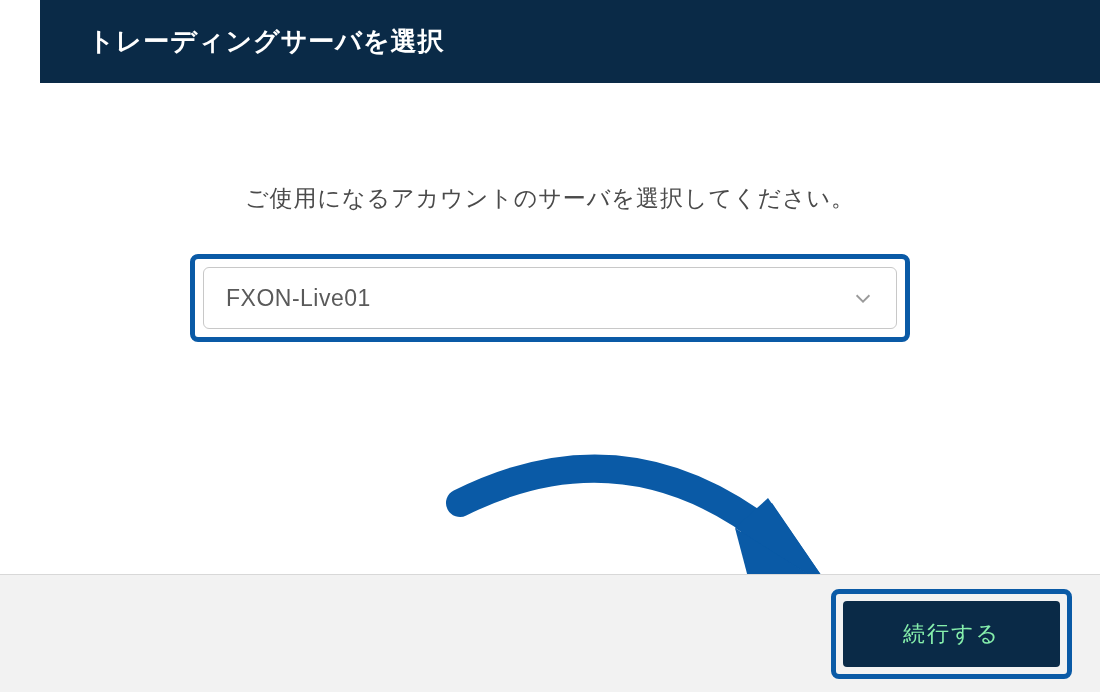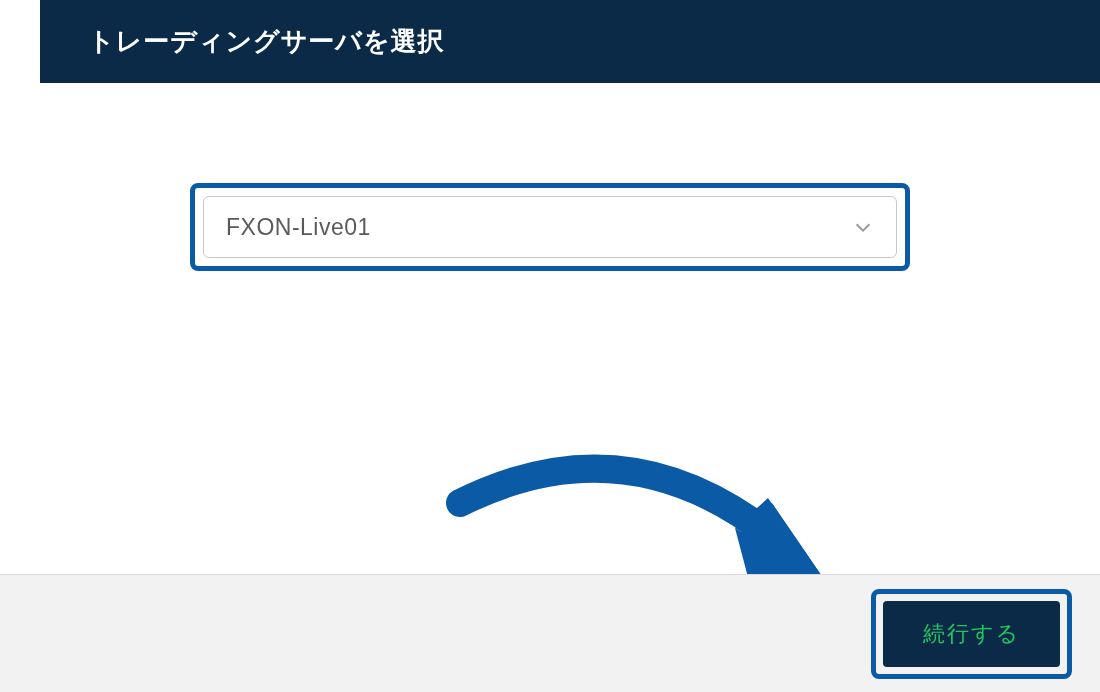--- a/index.html
+++ b/index.html
@@ -89,38 +89,39 @@
       align-items: center;
       padding-right: 28px;
     }
     .continue-wrapper {
       padding: 7px;
       border: 5px solid #0a5aa6;
       border-radius: 8px;
     }
     .continue-button {
       background: #0a2a47;
-      color: #22c55e;
+      color: #86efac;
       font-size: 22px;
       letter-spacing: 2px;
       border: none;
       border-radius: 4px;
-      padding: 18px 40px;
+      padding: 18px 60px;
       cursor: pointer;
       font-family: inherit;
     }
   </style>
 </head>
 <body>
 
 <div class="header">
   <span>トレーディングサーバを選択</span>
 </div>
 
 <div class="content">
+  <div class="instruction">ご使用になるアカウントのサーバを選択してください。</div>
 
   <div class="dropdown-wrapper">
     <div class="dropdown">
       <span class="dropdown-text">FXON-Live01</span>
       <svg class="chevron-icon" viewBox="0 0 24 24">
         <polyline points="5 9 12 16 19 9"></polyline>
       </svg>
     </div>
   </div>
 

